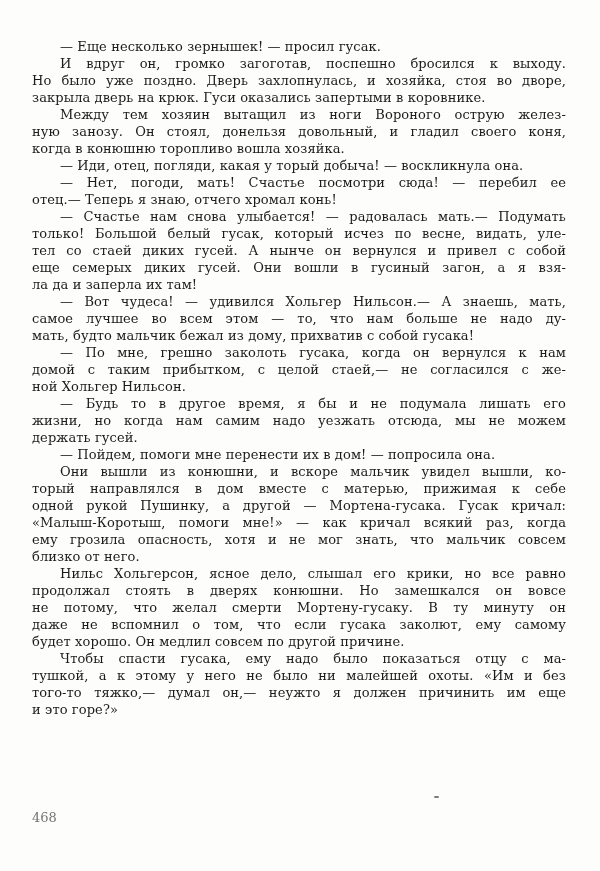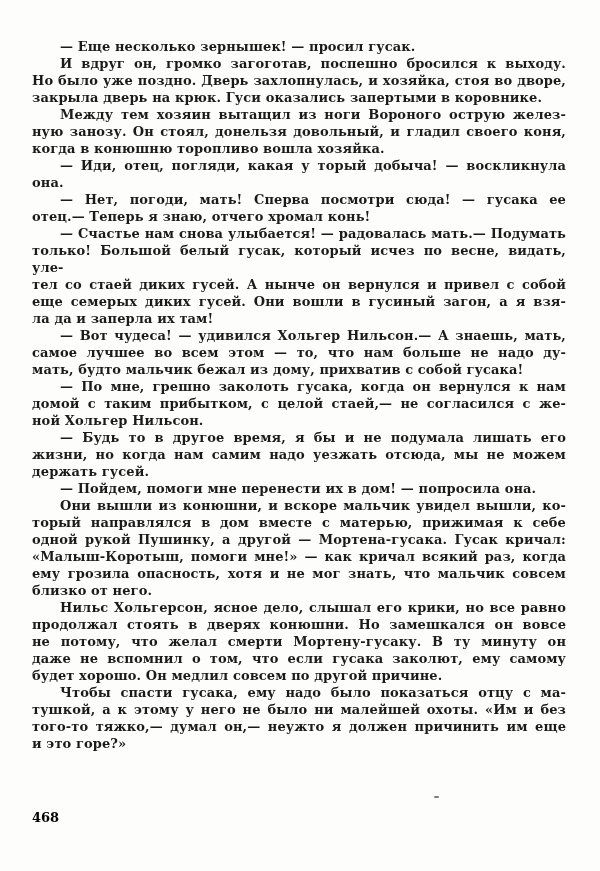--- a/index.html
+++ b/index.html
@@ -12,39 +12,39 @@
     position: relative;
     width: 600px; height: 871px;
     background: #fdfdfb;
     overflow: hidden;
   }
   .text-block {
     position: absolute;
     left: 32px; top: 38px;
     width: 534px;
     font-size: 13px;
-    font-weight: bold;
+    font-weight: normal;
     line-height: 17px;
     color: #1b1b1b;
     letter-spacing: 0.1px;
   }
   .para { margin: 0; padding: 0; }
   .line {
     display: block;
     text-align: justify;
     text-align-last: justify;
   }
   .line.last { text-align-last: left; }
   .line.first { text-indent: 28px; }
   .page-number {
     position: absolute;
     left: 32px; top: 810px;
     font-size: 13px;
-    font-weight: bold;
-    color: #000000;
+    font-weight: normal;
+    color: #737373;
   }
   .scan-speck {
     position: absolute;
     left: 434px; top: 796px;
     width: 5px; height: 2px;
     background: #3a3a3a;
     opacity: 0.65;
     border-radius: 1px;
   }
 </style>
@@ -63,21 +63,21 @@
       </p>
       <p class="para">
         <span class="line first">Между тем хозяин вытащил из ноги Вороного острую желез-</span>
         <span class="line">ную занозу. Он стоял, донельзя довольный, и гладил своего коня,</span>
         <span class="line last">когда в конюшню торопливо вошла хозяйка.</span>
       </p>
       <p class="para">
         <span class="line first last">— Иди, отец, погляди, какая у торый добыча! — воскликнула она.</span>
       </p>
       <p class="para">
-        <span class="line first">— Нет, погоди, мать! Сперва посмотри сюда! — гусака ее</span>
+        <span class="line first">— Нет, погоди, мать! Счастье посмотри сюда! — перебил ее</span>
         <span class="line last">отец.— Теперь я знаю, отчего хромал конь!</span>
       </p>
       <p class="para">
         <span class="line first">— Счастье нам снова улыбается! — радовалась мать.— Подумать</span>
         <span class="line">только! Большой белый гусак, который исчез по весне, видать, уле-</span>
         <span class="line">тел со стаей диких гусей. А нынче он вернулся и привел с собой</span>
         <span class="line">еще семерых диких гусей. Они вошли в гусиный загон, а я взя-</span>
         <span class="line last">ла да и заперла их там!</span>
       </p>
       <p class="para">

